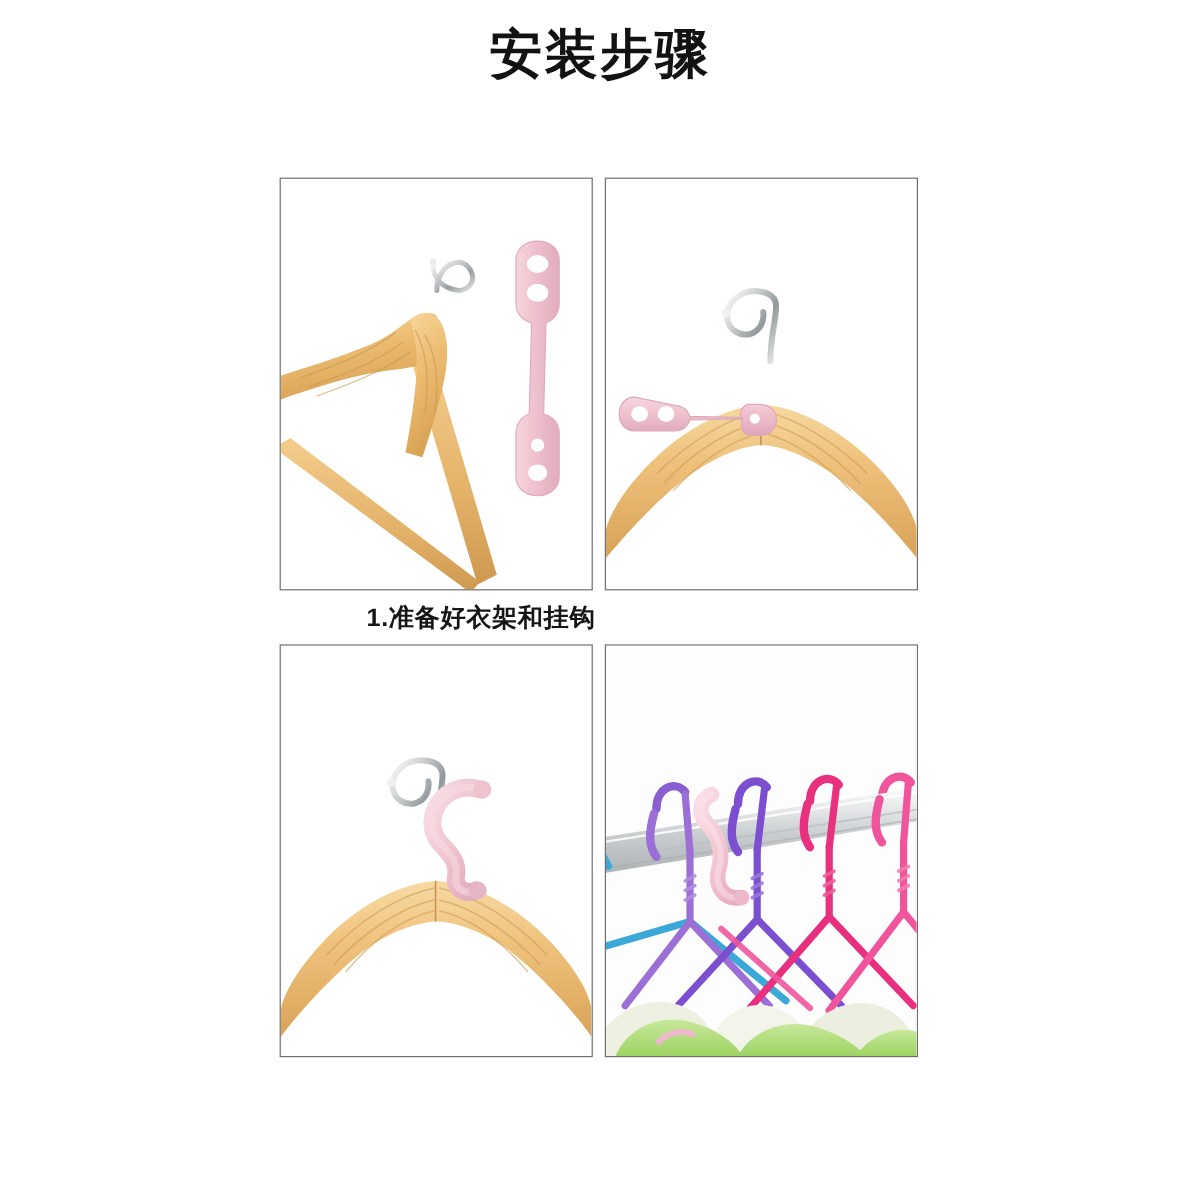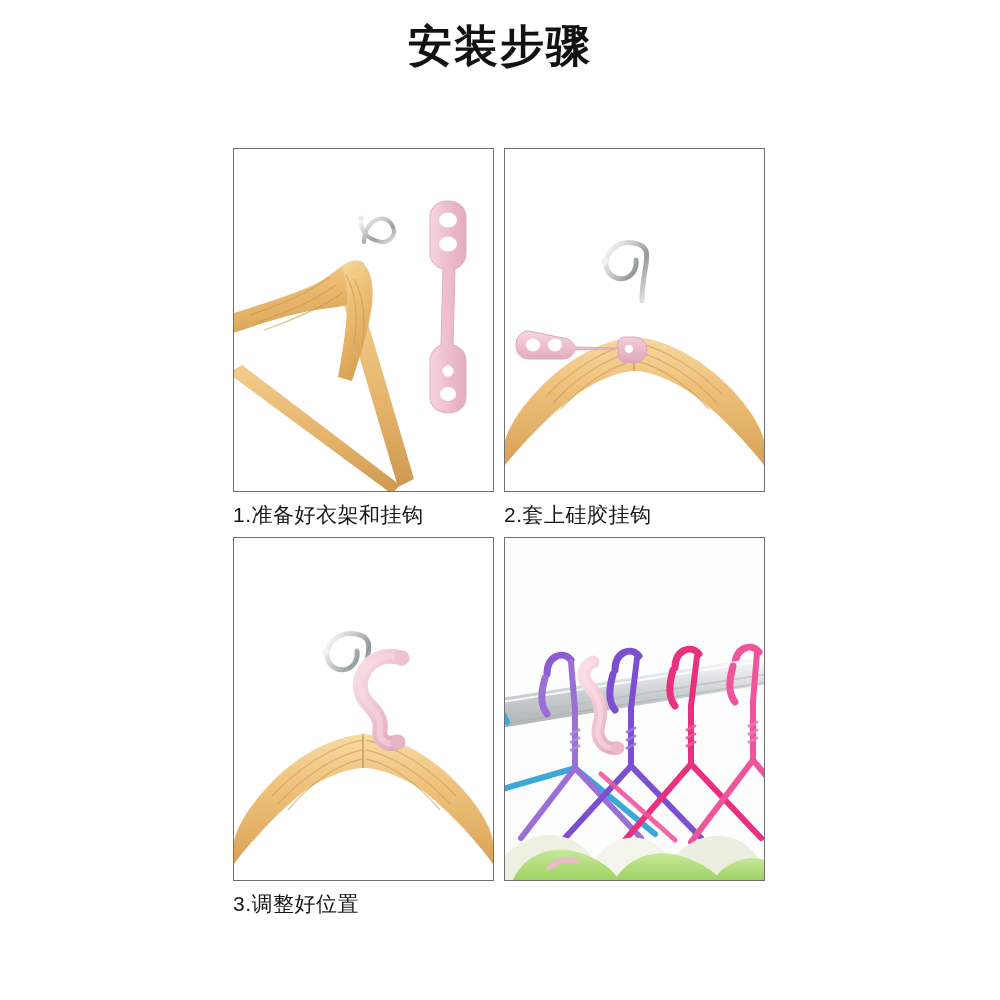--- a/index.html
+++ b/index.html
@@ -48,22 +48,22 @@
     position: relative;
     width: 261px;
     height: 344px;
     border: 1px solid #6f6f6f;
     background: #ffffff;
     overflow: hidden;
     box-sizing: border-box;
   }
   .caption {
     font-size: 21px;
-    font-weight: normal;
-    text-align: left;
+    font-weight: bold;
+    text-align: right;
     color: #161616;
     padding-top: 9px;
     letter-spacing: 0.5px;
     white-space: nowrap;
   }
   .row-gap { height: 8px; }
 
   svg { display: block; }
 </style>
 </head>
@@ -209,21 +209,20 @@
                      L 128 214 C 136 214 142 209 142 201
                      C 142 193 136 188 128 188 L 118 188
                      C 113 190 111 195 113 199
                      L 70 198 C 68 193 64 189 58 189 Z" fill="url(#pink2)" stroke="#dfa7ba" stroke-width="1"></path>
             <ellipse cx="28" cy="196" rx="7" ry="6.5" fill="#ffffff"></ellipse>
             <ellipse cx="50" cy="196" rx="7" ry="6.5" fill="#ffffff"></ellipse>
             <circle cx="124" cy="200" r="4.2" fill="#ffffff"></circle>
           </g>
         </svg>
       </div>
-      <div class="caption">2.套上硅胶挂钩</div>
     </div>
 
   </div>
 
   <div class="row-gap"></div>
 
   <div class="steps-row">
 
     <div class="step-cell">
       <div class="panel">
@@ -285,21 +284,20 @@
                      C 144 202 153 208 163 204" stroke="url(#pink3)" stroke-width="15"></path>
             <path d="M 167 120 C 152 115 138 121 131 132
                      C 123 145 126 158 134 166
                      C 142 174 148 182 146 192
                      C 144 202 153 208 163 204" stroke="#f7dbe3" stroke-width="6" opacity="0.55"></path>
             <circle cx="168" cy="120" r="7.5" fill="#efc3ce" stroke="none"></circle>
             <circle cx="164" cy="204" r="7.5" fill="#e7b6c6" stroke="none"></circle>
           </g>
         </svg>
       </div>
-      <div class="caption">3.调整好位置</div>
     </div>
 
     <div class="step-cell">
       <div class="panel">
         <svg width="259" height="342" viewBox="0 0 259 342">
           <defs>
             <linearGradient id="railg" x1="0" y1="0" x2="0" y2="1">
               <stop offset="0%" stop-color="#fafbfb"></stop>
               <stop offset="25%" stop-color="#e6e8e9"></stop>
               <stop offset="55%" stop-color="#c9cdcf"></stop>

